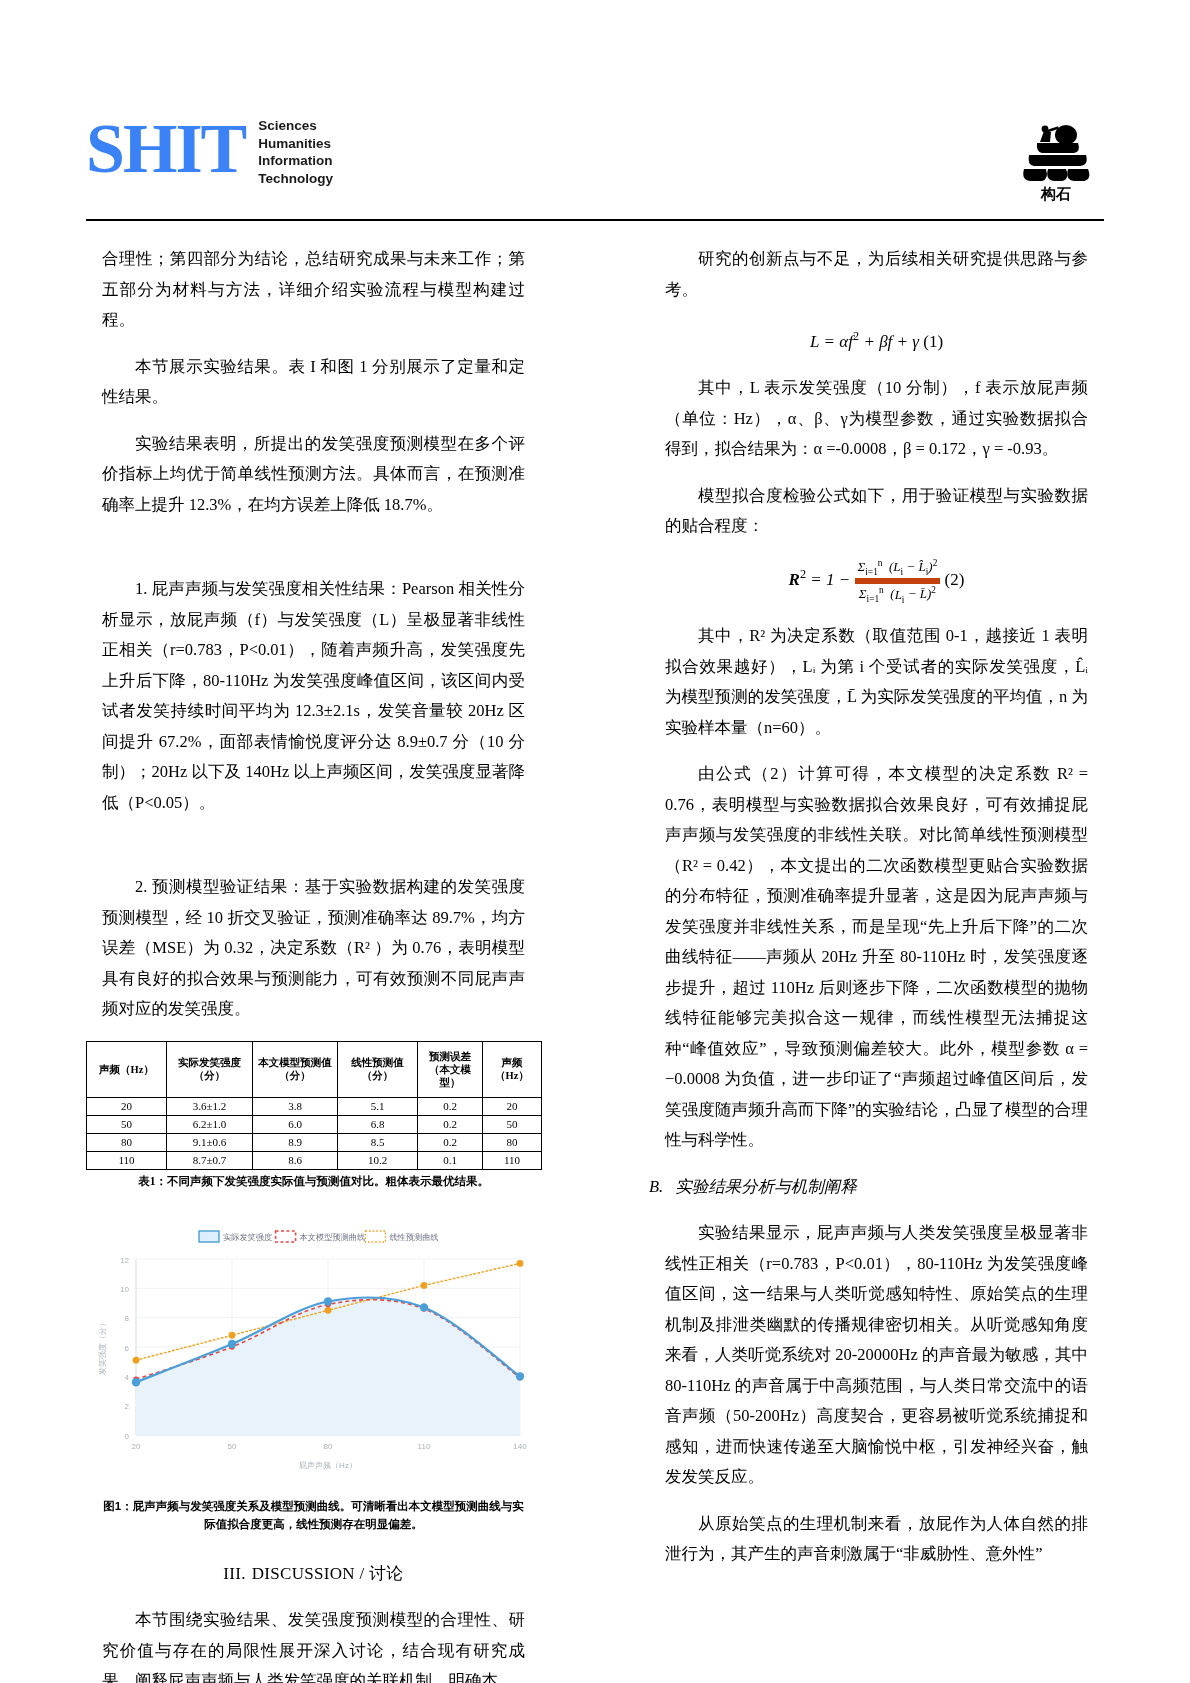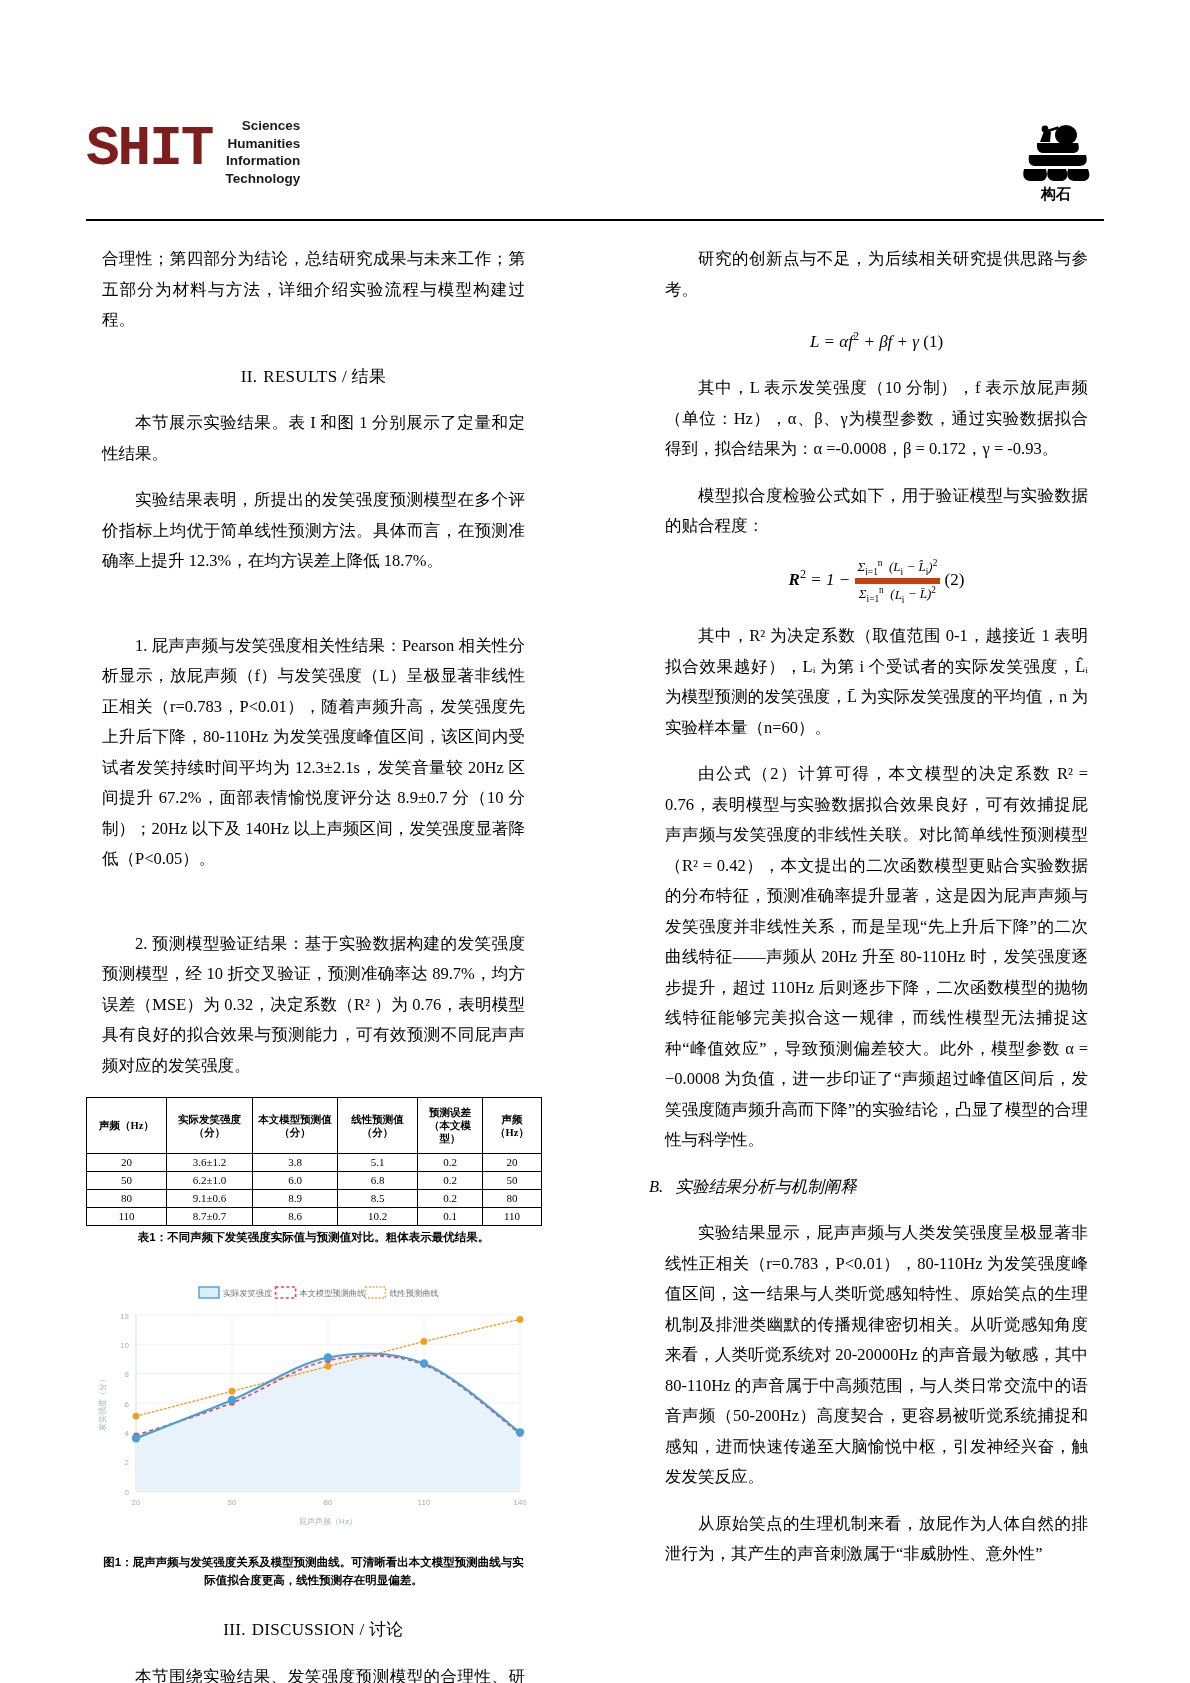--- a/index.html
+++ b/index.html
@@ -29,37 +29,36 @@
     height: 98px;
   }
   .logo-left {
     position: absolute;
     left: 0;
     top: 0;
     display: flex;
     align-items: flex-start;
   }
   .logo-shit {
-    font-family: Liberation Mono, monospace;
-    font-weight: 700;
-    font-size: 56px;
+    font-family: Liberation Serif, serif;
+    font-weight: 700;
+    font-size: 70px;
     line-height: 74px;
     letter-spacing: -2px;
-    color: #7f1d1d;
+    color: #3b82f6;
     display: block;
   }
   .logo-words {
     margin-left: 13px;
     margin-top: 5px;
     font-family: "Liberation Sans", sans-serif;
     font-weight: 700;
     font-size: 13.5px;
     line-height: 17.5px;
     color: #1a1a1a;
-    text-align: right;
   }
   .logo-words div { white-space: nowrap; }
 
   .logo-right {
     position: absolute;
     right: 0;
     top: 10px;
     width: 96px;
     text-align: center;
   }
@@ -135,21 +134,21 @@
     font-weight: 700;
     padding: 4px 2px;
     height: 47px;
   }
   table.data td {
     font-size: 11px;
     line-height: 13px;
     padding: 2px 2px;
   }
   .cap {
-    font-family: Liberation Sans, sans-serif;
+    font-family: Liberation Serif, serif;
     font-size: 11.5px;
     font-weight: 700;
     text-align: center;
     line-height: 16px;
     margin-top: 3px;
     color: #000;
   }
 
   
   .fig-wrap { margin-top: 26px; }
@@ -228,23 +227,20 @@
       <div class="logo-right-cap">构石</div>
     </div>
   </div>
 
   <div class="rule"></div>
 
   <div class="col col-left">
 
     <p class="noind">合理性；第四部分为结论，总结研究成果与未来工作；第五部分为材料与方法，详细介绍实验流程与模型构建过程。</p>
 
-    <div class="sec-head">
-      <span class="num">II.</span><span>RESULTS / 结果</span>
-    </div>
 
     <p class="ind">本节展示实验结果。表 I 和图 1 分别展示了定量和定性结果。</p>
     <p class="ind">实验结果表明，所提出的发笑强度预测模型在多个评价指标上均优于简单线性预测方法。具体而言，在预测准确率上提升 12.3%，在均方误差上降低 18.7%。</p>
     <div class="gap"></div>
     <p class="ind">1.  屁声声频与发笑强度相关性结果：Pearson 相关性分析显示，放屁声频（f）与发笑强度（L）呈极显著非线性正相关（r=0.783，P&lt;0.01），随着声频升高，发笑强度先上升后下降，80-110Hz 为发笑强度峰值区间，该区间内受试者发笑持续时间平均为 12.3±2.1s，发笑音量较 20Hz 区间提升 67.2%，面部表情愉悦度评分达 8.9±0.7 分（10 分制）；20Hz 以下及 140Hz 以上声频区间，发笑强度显著降低（P&lt;0.05）。</p>
     <div class="gap"></div>
     <p class="ind">2.  预测模型验证结果：基于实验数据构建的发笑强度预测模型，经 10 折交叉验证，预测准确率达 89.7%，均方误差（MSE）为 0.32，决定系数（R² ）为 0.76，表明模型具有良好的拟合效果与预测能力，可有效预测不同屁声声频对应的发笑强度。</p>
 
     <div class="tbl-wrap">
       <table class="data">

